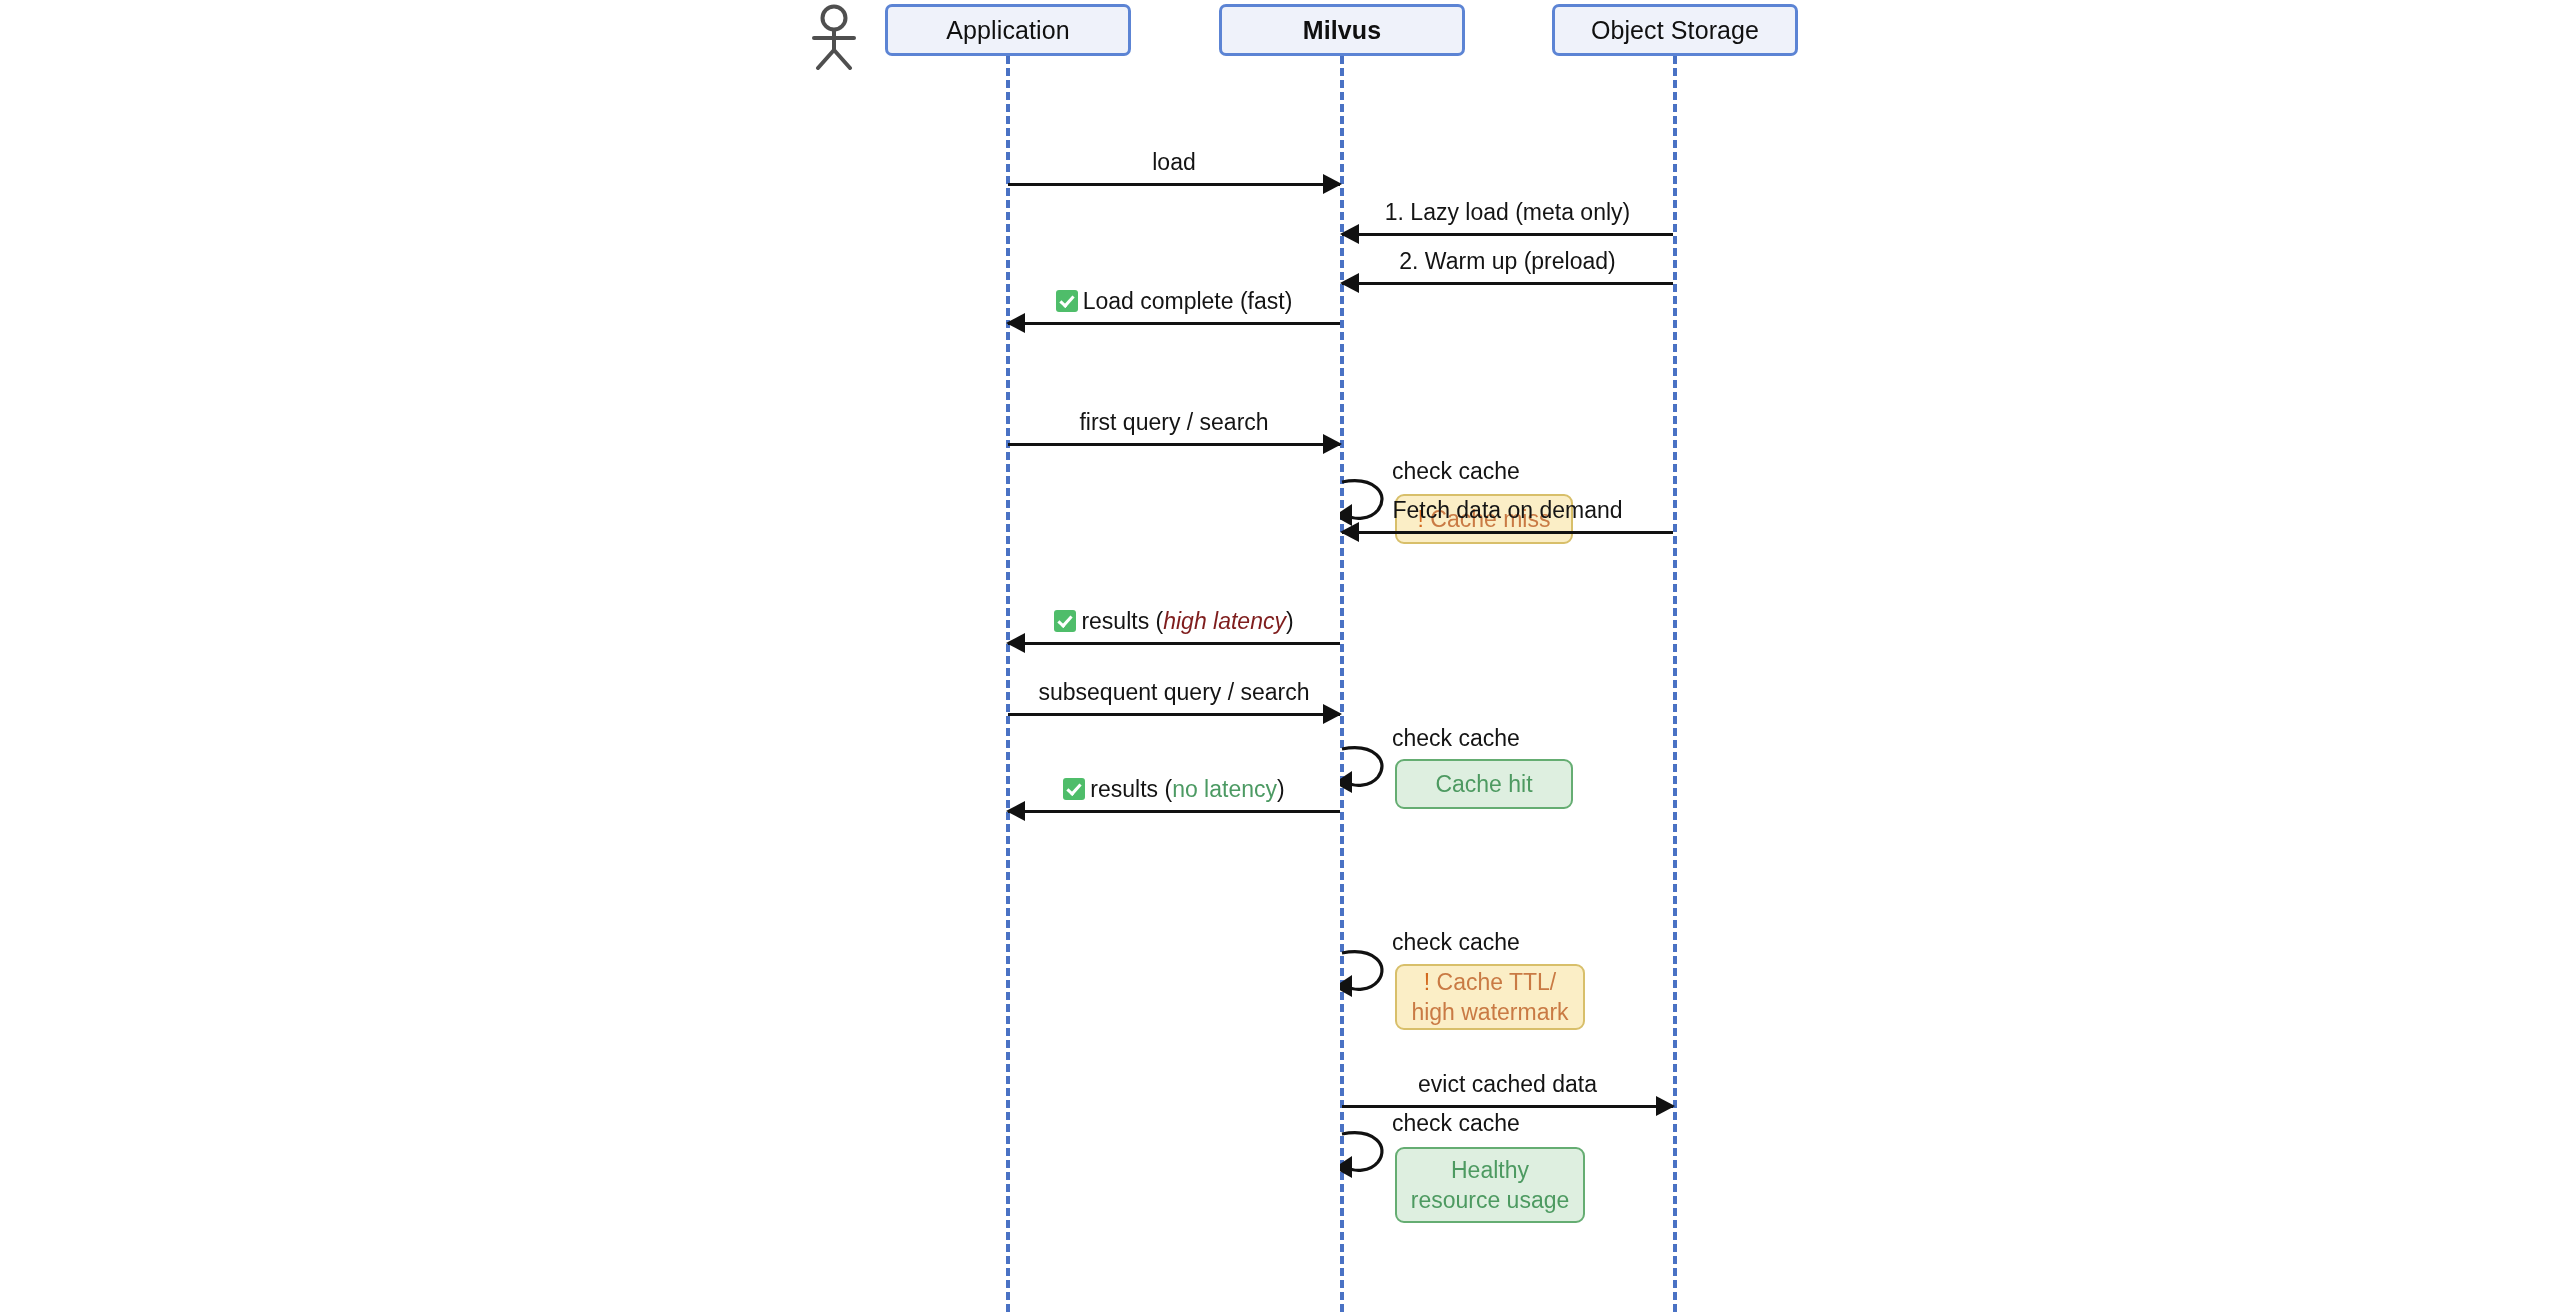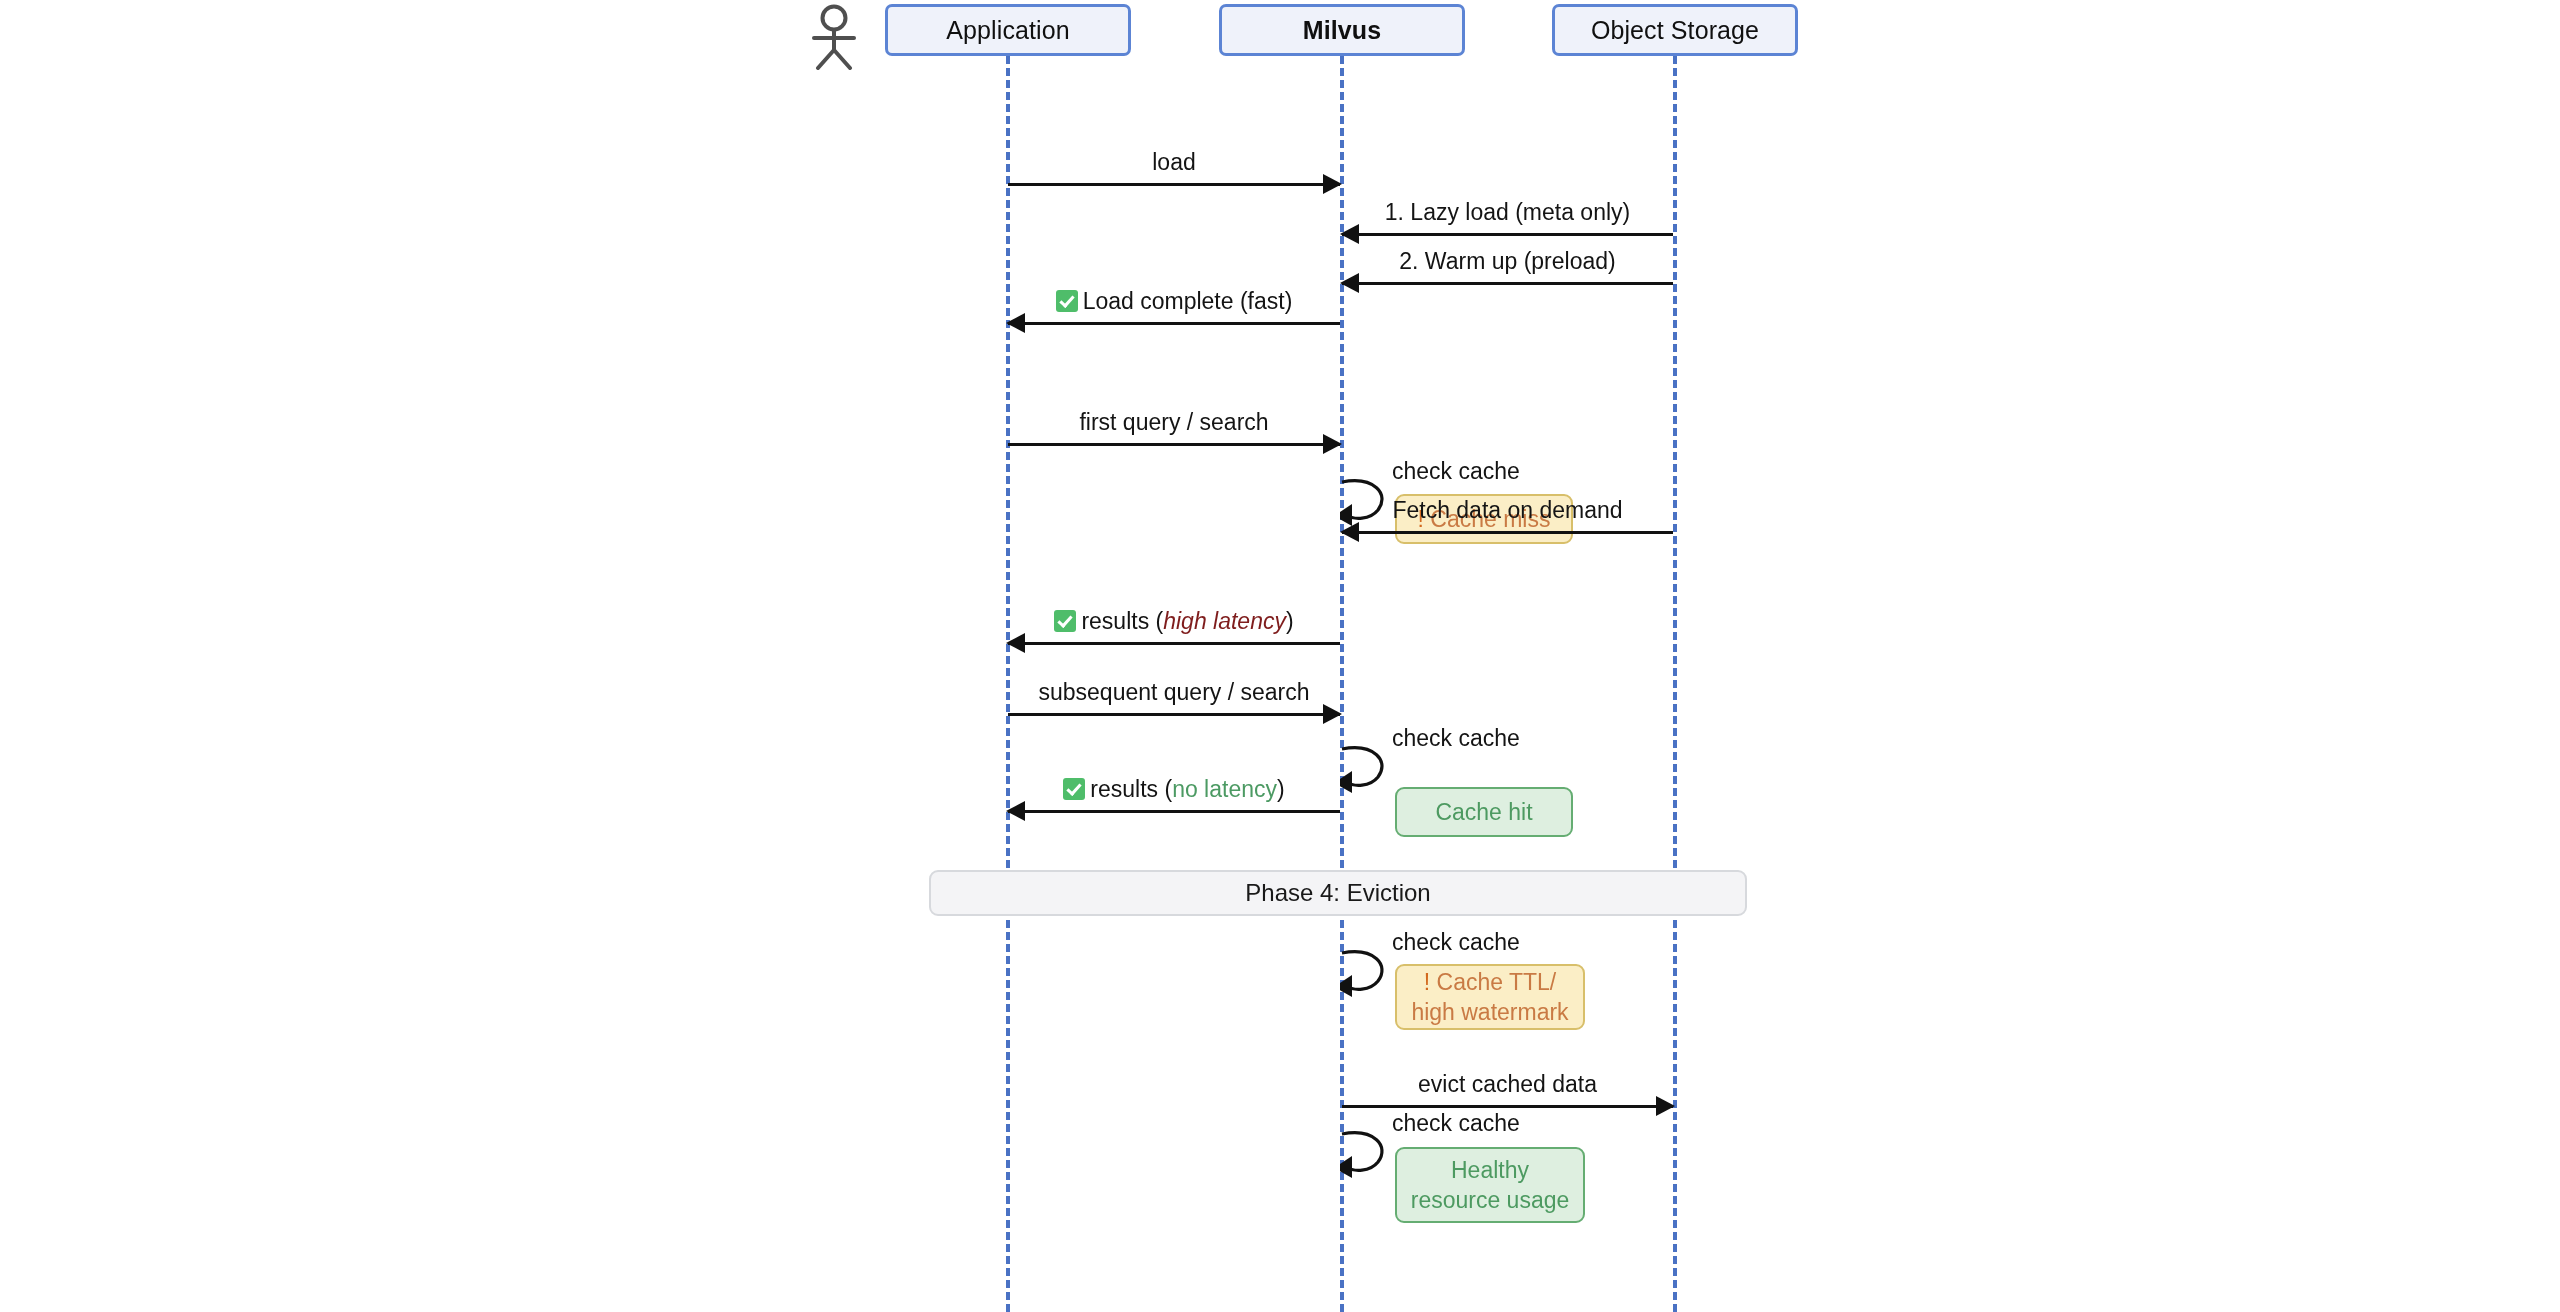--- a/index.html
+++ b/index.html
@@ -277,37 +277,34 @@
   </div>
 
   <div class="selfloop" style="left:1340px; top:737px;">
     <svg width="64" height="62" viewBox="0 0 64 62">
       <path d="M2 12 C 34 6, 50 24, 38 40 C 30 50, 14 50, 6 45" fill="none" stroke="#111111" stroke-width="3.2"></path>
       <polygon points="12,34 12,56 -6,46" fill="#111111"></polygon>
     </svg>
     <div class="loop-label">check cache</div>
   </div>
 
-  <div class="note ok" style="left:1395px; top:759px; width:178px; height:50px;margin-top:28px;">
+  <div class="note ok" style="left:1395px; top:759px; width:178px; height:50px;">
     <div>
       <span>Cache hit</span>
     </div>
   </div>
 
   <div class="msg to-left" style="left:1008px; top:810px; width:332px;">
     <div class="line"></div>
     <div class="head"></div>
     <div class="label">
       <span class="check"></span><span>results (</span><span class="lbl-green">no latency</span><span>)</span>
     </div>
   </div>
 
-  <div class="phase-bar" style="top:870px;">
-    <span>Phase 4: Eviction</span>
-  </div>
 
   <div class="selfloop" style="left:1340px; top:941px;">
     <svg width="64" height="62" viewBox="0 0 64 62">
       <path d="M2 12 C 34 6, 50 24, 38 40 C 30 50, 14 50, 6 45" fill="none" stroke="#111111" stroke-width="3.2"></path>
       <polygon points="12,34 12,56 -6,46" fill="#111111"></polygon>
     </svg>
     <div class="loop-label">check cache</div>
   </div>
 
   <div class="note warn" style="left:1395px; top:964px; width:190px; height:66px;">

